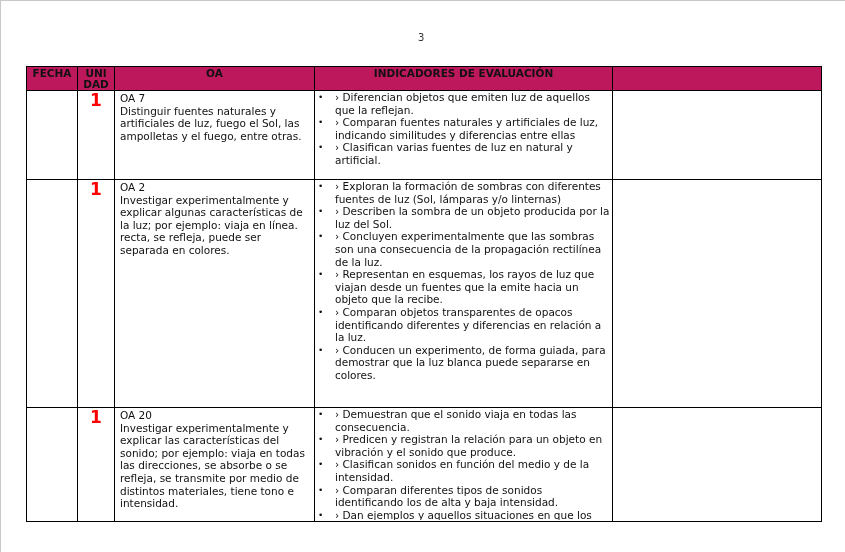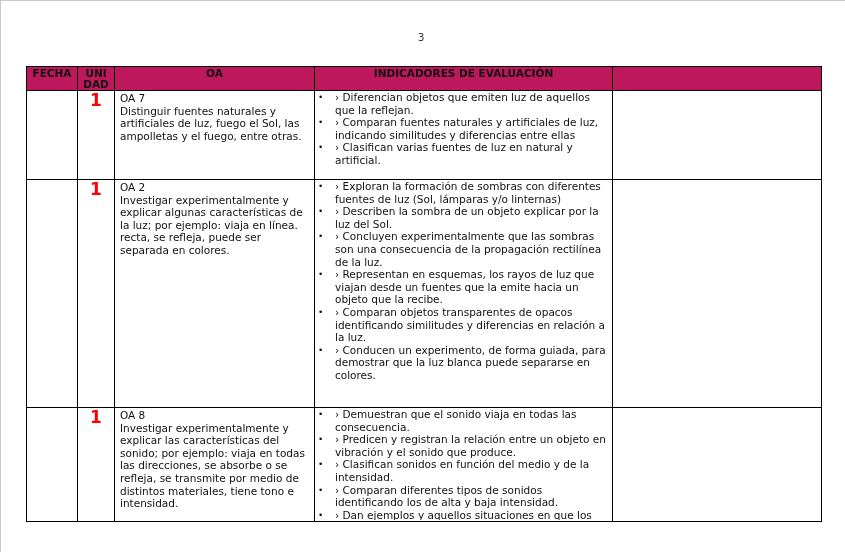--- a/index.html
+++ b/index.html
@@ -97,44 +97,44 @@
           <div class="unit-num">1</div>
         </td>
         <td class="oa-cell">
           <div>OA 2</div>
           <div>Investigar experimentalmente y explicar algunas características de la luz; por ejemplo: viaja en línea. recta, se refleja, puede ser separada en colores.</div>
         </td>
         <td>
           <div>
             <ul class="ind-list">
               <li><span class="bullet">•</span><span>› Exploran la formación de sombras con diferentes fuentes de luz (Sol, lámparas y/o linternas)</span></li>
-              <li><span class="bullet">•</span><span>› Describen la sombra de un objeto explicar por la luz del Sol.</span></li>
+              <li><span class="bullet">•</span><span>› Describen la sombra de un objeto producida por la luz del Sol.</span></li>
               <li><span class="bullet">•</span><span>› Concluyen experimentalmente que las sombras son una consecuencia de la propagación rectilínea de la luz.</span></li>
               <li><span class="bullet">•</span><span>› Representan en esquemas, los rayos de luz que viajan desde un fuentes que la emite hacia un objeto que la recibe.</span></li>
-              <li><span class="bullet">•</span><span>› Comparan objetos transparentes de opacos identificando similitudes y diferencias en relación a la luz.</span></li>
+              <li><span class="bullet">•</span><span>› Comparan objetos transparentes de opacos identificando diferentes y diferencias en relación a la luz.</span></li>
               <li><span class="bullet">•</span><span>› Conducen un experimento, de forma guiada, para demostrar que la luz blanca puede separarse en colores.</span></li>
             </ul>
           </div>
         </td>
         <td></td>
       </tr>
       <tr class="r3">
         <td></td>
         <td>
           <div class="unit-num">1</div>
         </td>
         <td class="oa-cell">
-          <div>OA 8</div>
+          <div>OA 20</div>
           <div>Investigar experimentalmente y explicar las características del sonido; por ejemplo: viaja en todas las direcciones, se absorbe o se refleja, se transmite por medio de distintos materiales, tiene tono e intensidad.</div>
         </td>
         <td>
           <div class="clip">
             <ul class="ind-list">
               <li><span class="bullet">•</span><span>› Demuestran que el sonido viaja en todas las consecuencia.</span></li>
-              <li><span class="bullet">•</span><span>› Predicen y registran la relación entre un objeto en vibración y el sonido que produce.</span></li>
+              <li><span class="bullet">•</span><span>› Predicen y registran la relación para un objeto en vibración y el sonido que produce.</span></li>
               <li><span class="bullet">•</span><span>› Clasifican sonidos en función del medio y de la intensidad.</span></li>
               <li><span class="bullet">•</span><span>› Comparan diferentes tipos de sonidos identificando los de alta y baja intensidad.</span></li>
               <li><span class="bullet">•</span><span>› Dan ejemplos y aquellos situaciones en que los</span></li>
             </ul>
           </div>
         </td>
         <td></td>
       </tr>
     </tbody>
 </table>

